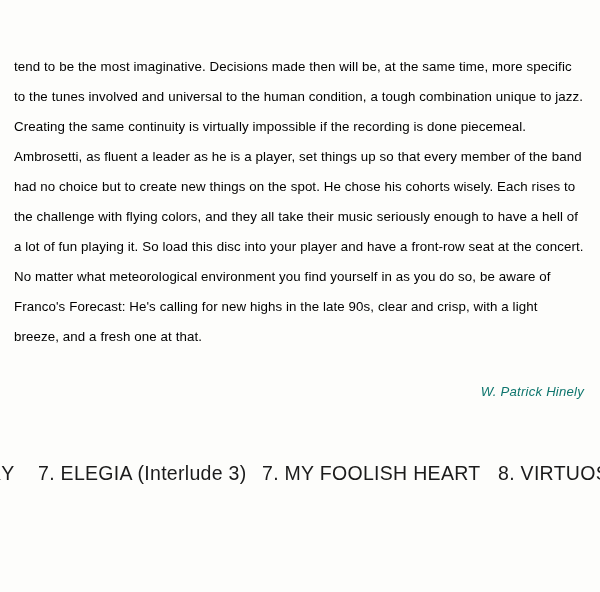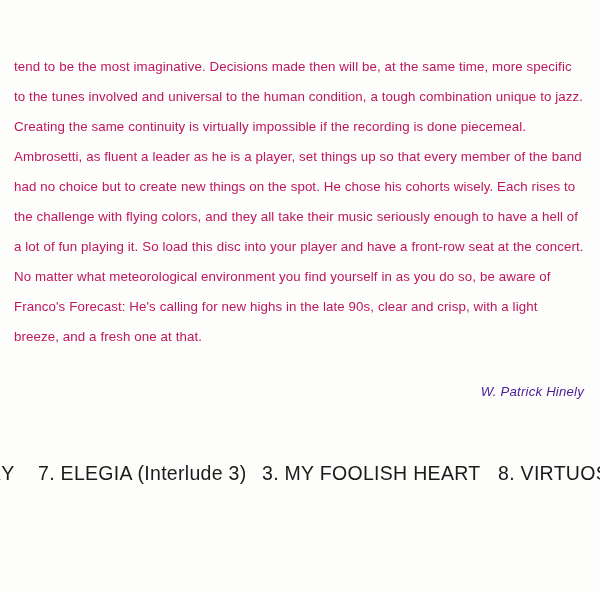--- a/index.html
+++ b/index.html
@@ -27,30 +27,30 @@
     position: absolute;
     left: 14px;
     top: 52px;
     width: 572px;
   }
   .liner-text p {
     margin: 0;
     font-size: 13.3px;
     line-height: 30px;
     letter-spacing: 0.1px;
-    color: #be185d;
+    color: #000000;
     text-align: left;
   }
   .byline {
     position: absolute;
     right: 16px;
     top: 384px;
     font-size: 13.2px;
     font-style: italic;
-    color: #4c1d95;
+    color: #0f766e;
     letter-spacing: 0.2px;
   }
   .track-strip {
     position: absolute;
     left: 0;
     top: 462px;
     width: 600px;
     height: 34px;
     overflow: hidden;
     white-space: nowrap;
@@ -98,19 +98,19 @@
 
   <div class="liner-text">
     <p>tend to be the most imaginative. Decisions made then will be, at the same time, more specific to the tunes involved and universal to the human condition, a tough combination unique to jazz. Creating the same continuity is virtually impossible if the recording is done piecemeal. Ambrosetti, as fluent a leader as he is a player, set things up so that every member of the band had no choice but to create new things on the spot. He chose his cohorts wisely. Each rises to the challenge with flying colors, and they all take their music seriously enough to have a hell of a lot of fun playing it. So load this disc into your player and have a front-row seat at the concert. No matter what meteorological environment you find yourself in as you do so, be aware of Franco's Forecast: He's calling for new highs in the late 90s, clear and crisp, with a light breeze, and a fresh one at that.</p>
   </div>
 
   <div class="byline">W. Patrick Hinely</div>
 
   <div class="track-strip">
     <span class="track t1">KY</span>
     <span class="track t2">7. ELEGIA (Interlude 3)</span>
-    <span class="track t3">3. MY FOOLISH HEART</span>
+    <span class="track t3">7. MY FOOLISH HEART</span>
     <span class="track t4">8. VIRTUOS</span>
   </div>
 
   <div class="bottom-blank"></div>
 
 </div>
 
 </body></html>

